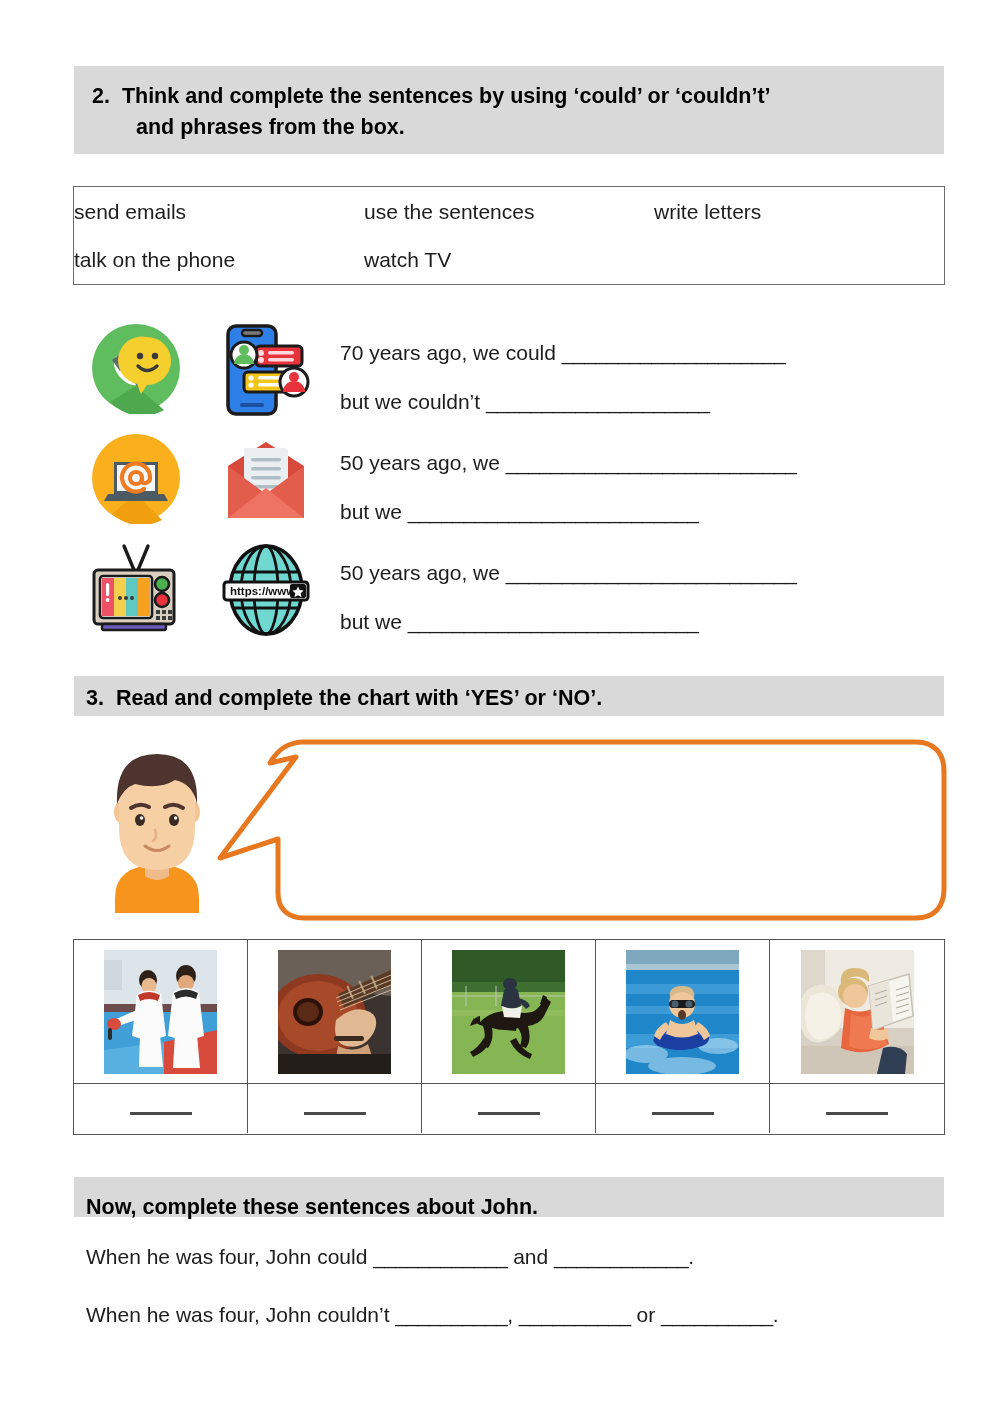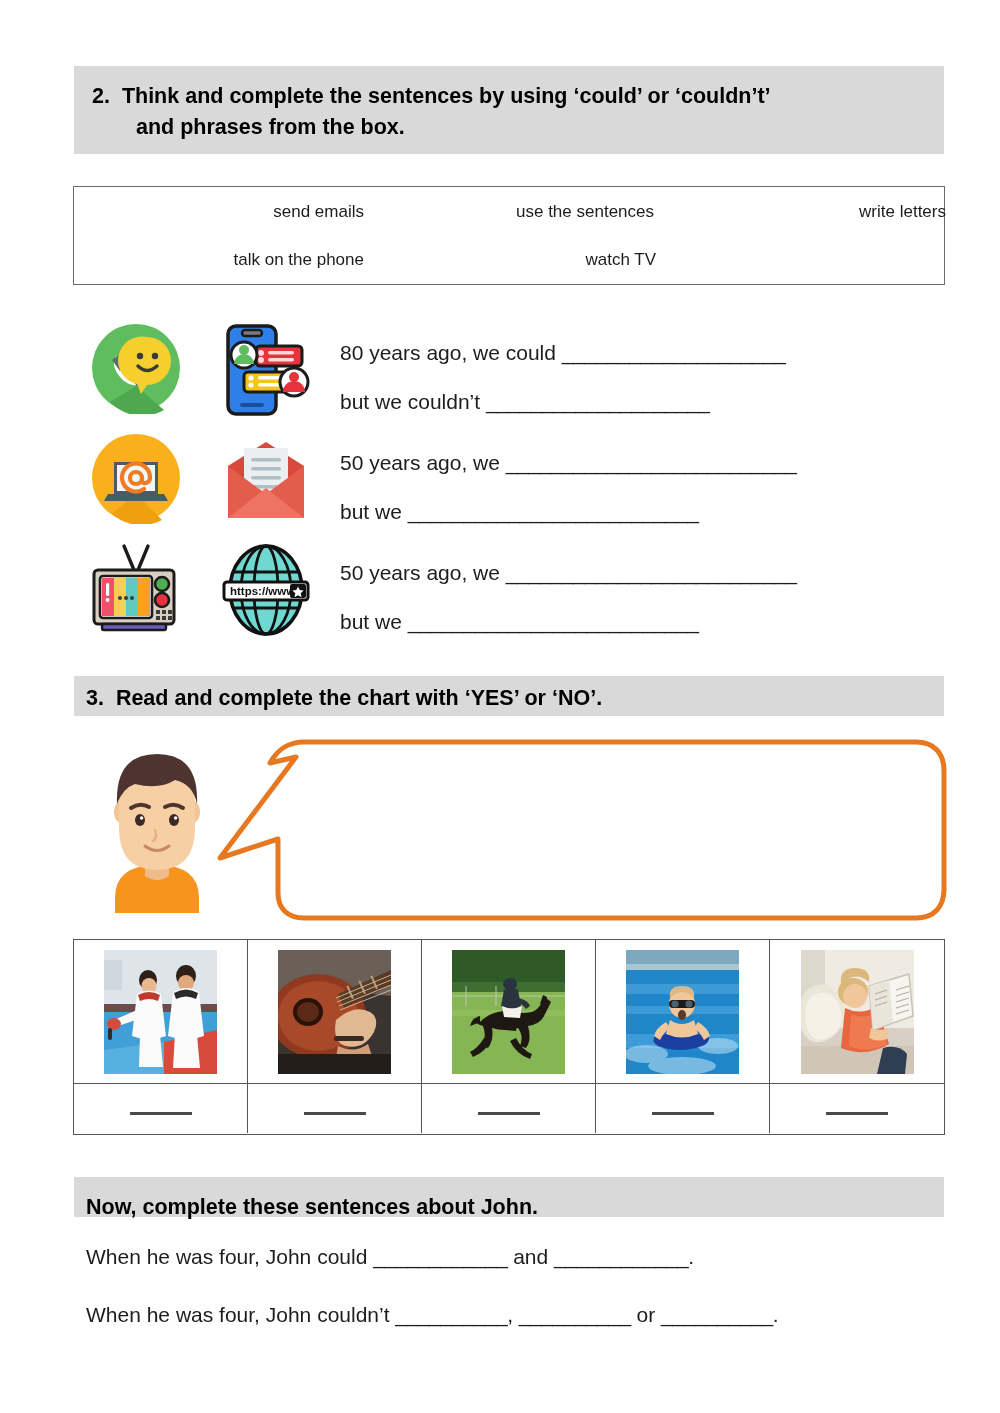--- a/index.html
+++ b/index.html
@@ -42,23 +42,23 @@
     box-sizing: border-box;
     background: #fff;
   }
   .wb-row {
     position: absolute; left: 0; width: 872px;
     display: flex;
   }
   #wb-row1 { top: 10px; }
   #wb-row2 { top: 58px; }
   .wb-cell {
-    font-size: 17px;
+    font-size: 21px;
     color: #1d1d1d;
-    text-align: right;
+    text-align: left;
     line-height: 30px;
   }
   .wb-c1 { width: 290px; }
   .wb-c2 { width: 290px; }
   .wb-c3 { width: 292px; }
 
   
   .ex-row { position: absolute; left: 0; width: 1000px; height: 110px; }
   #ex-row-1 { top: 320px; }
   #ex-row-2 { top: 430px; }
@@ -180,21 +180,21 @@
         <circle cx="33" cy="56" r="2.6" fill="#fff"></circle>
         <circle cx="33" cy="63" r="2.6" fill="#fff"></circle>
         <rect x="40" y="54" width="25" height="3.5" rx="1.7" fill="#fff"></rect>
         <rect x="40" y="61" width="25" height="3.5" rx="1.7" fill="#fff"></rect>
         <circle cx="76" cy="60" r="14" fill="#fff" stroke="#1b1b1b" stroke-width="3"></circle>
         <circle cx="76" cy="55" r="5" fill="#e8323c"></circle>
         <path d="M65 70 a11 11 0 0 1 22 0 Z" fill="#e8323c"></path>
       </svg>
     </div>
     <div class="ex-text">
-      <div><span>80 years ago, we could</span> <span class="blank">____________________</span></div>
+      <div><span>70 years ago, we could</span> <span class="blank">____________________</span></div>
       <div><span>but we couldn’t</span> <span class="blank">____________________</span></div>
     </div>
   </div>
 
   <div class="ex-row" id="ex-row-2">
     <div class="icon-a">
       <svg viewBox="0 0 92 92" width="92" height="92">
         <circle cx="46" cy="46" r="44" fill="#f9b01c"></circle>
         <path d="M46 62 L72 88 A44 44 0 0 1 22 82 Z" fill="#f0a00f"></path>
         <path d="M24 30 h44 v32 h-44 Z" fill="#4b5a63"></path>

